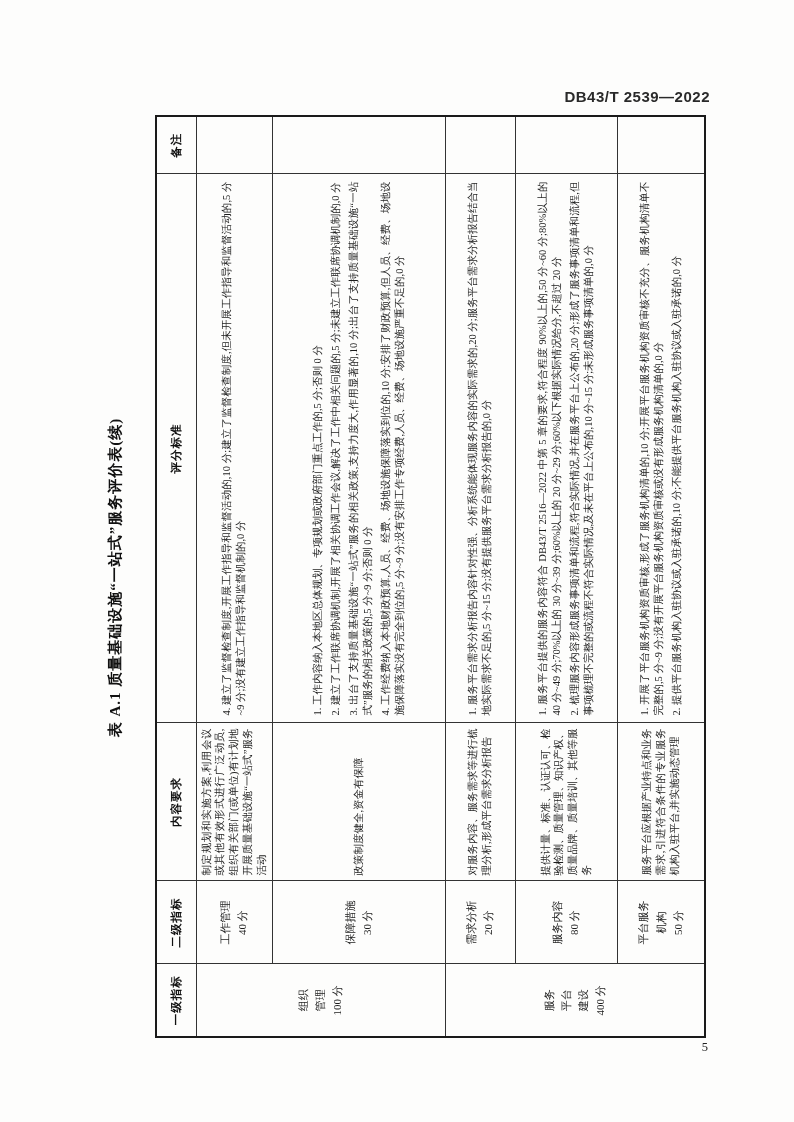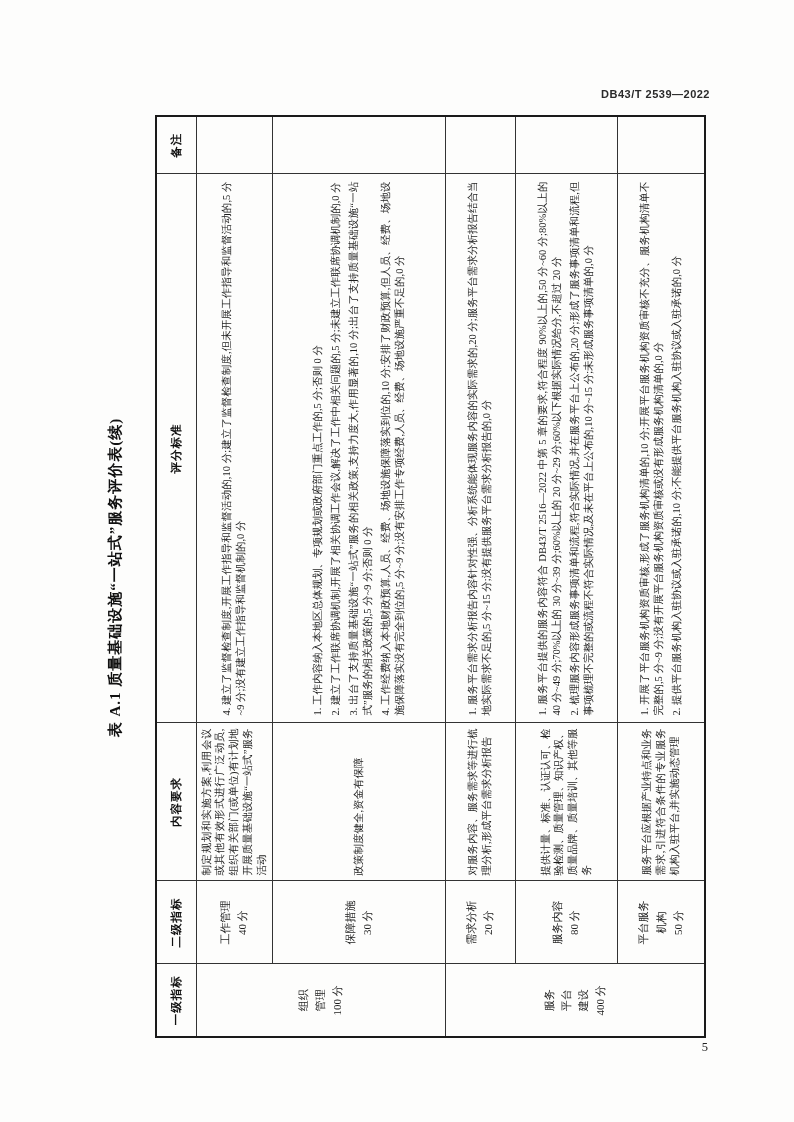--- a/index.html
+++ b/index.html
@@ -2,21 +2,21 @@
 <html><head>
 <meta charset="utf-8">
 <style>
   * { margin:0; padding:0; box-sizing:border-box; }
   html,body { width:794px; height:1122px; }
   body { background:#e8e8e8; font-family:"Liberation Serif","DejaVu Serif",serif; color:#1c1c1c; }
   .page { position:relative; width:794px; height:1122px; background:#fdfdfc; overflow:hidden; }
   .doc-header {
     position:absolute; top:88px; right:84px;
     font-family:"Liberation Sans","DejaVu Sans",sans-serif;
-    font-size:11px; font-weight:600; color:#2a2a2a; letter-spacing:0.5px;
+    font-size:15px; font-weight:600; color:#2a2a2a; letter-spacing:0.5px;
   }
   .page-num { position:absolute; top:1040px; right:86px; font-size:12.5px; color:#222; }
   
   .rotated {
     position:absolute; left:100px; top:117px; width:921px; height:602px;
     transform-origin:0 0;
     transform:rotate(-90deg) translateX(-921px);
   }
   .tbl-title {
     height:30px; line-height:30px; text-align:center;

